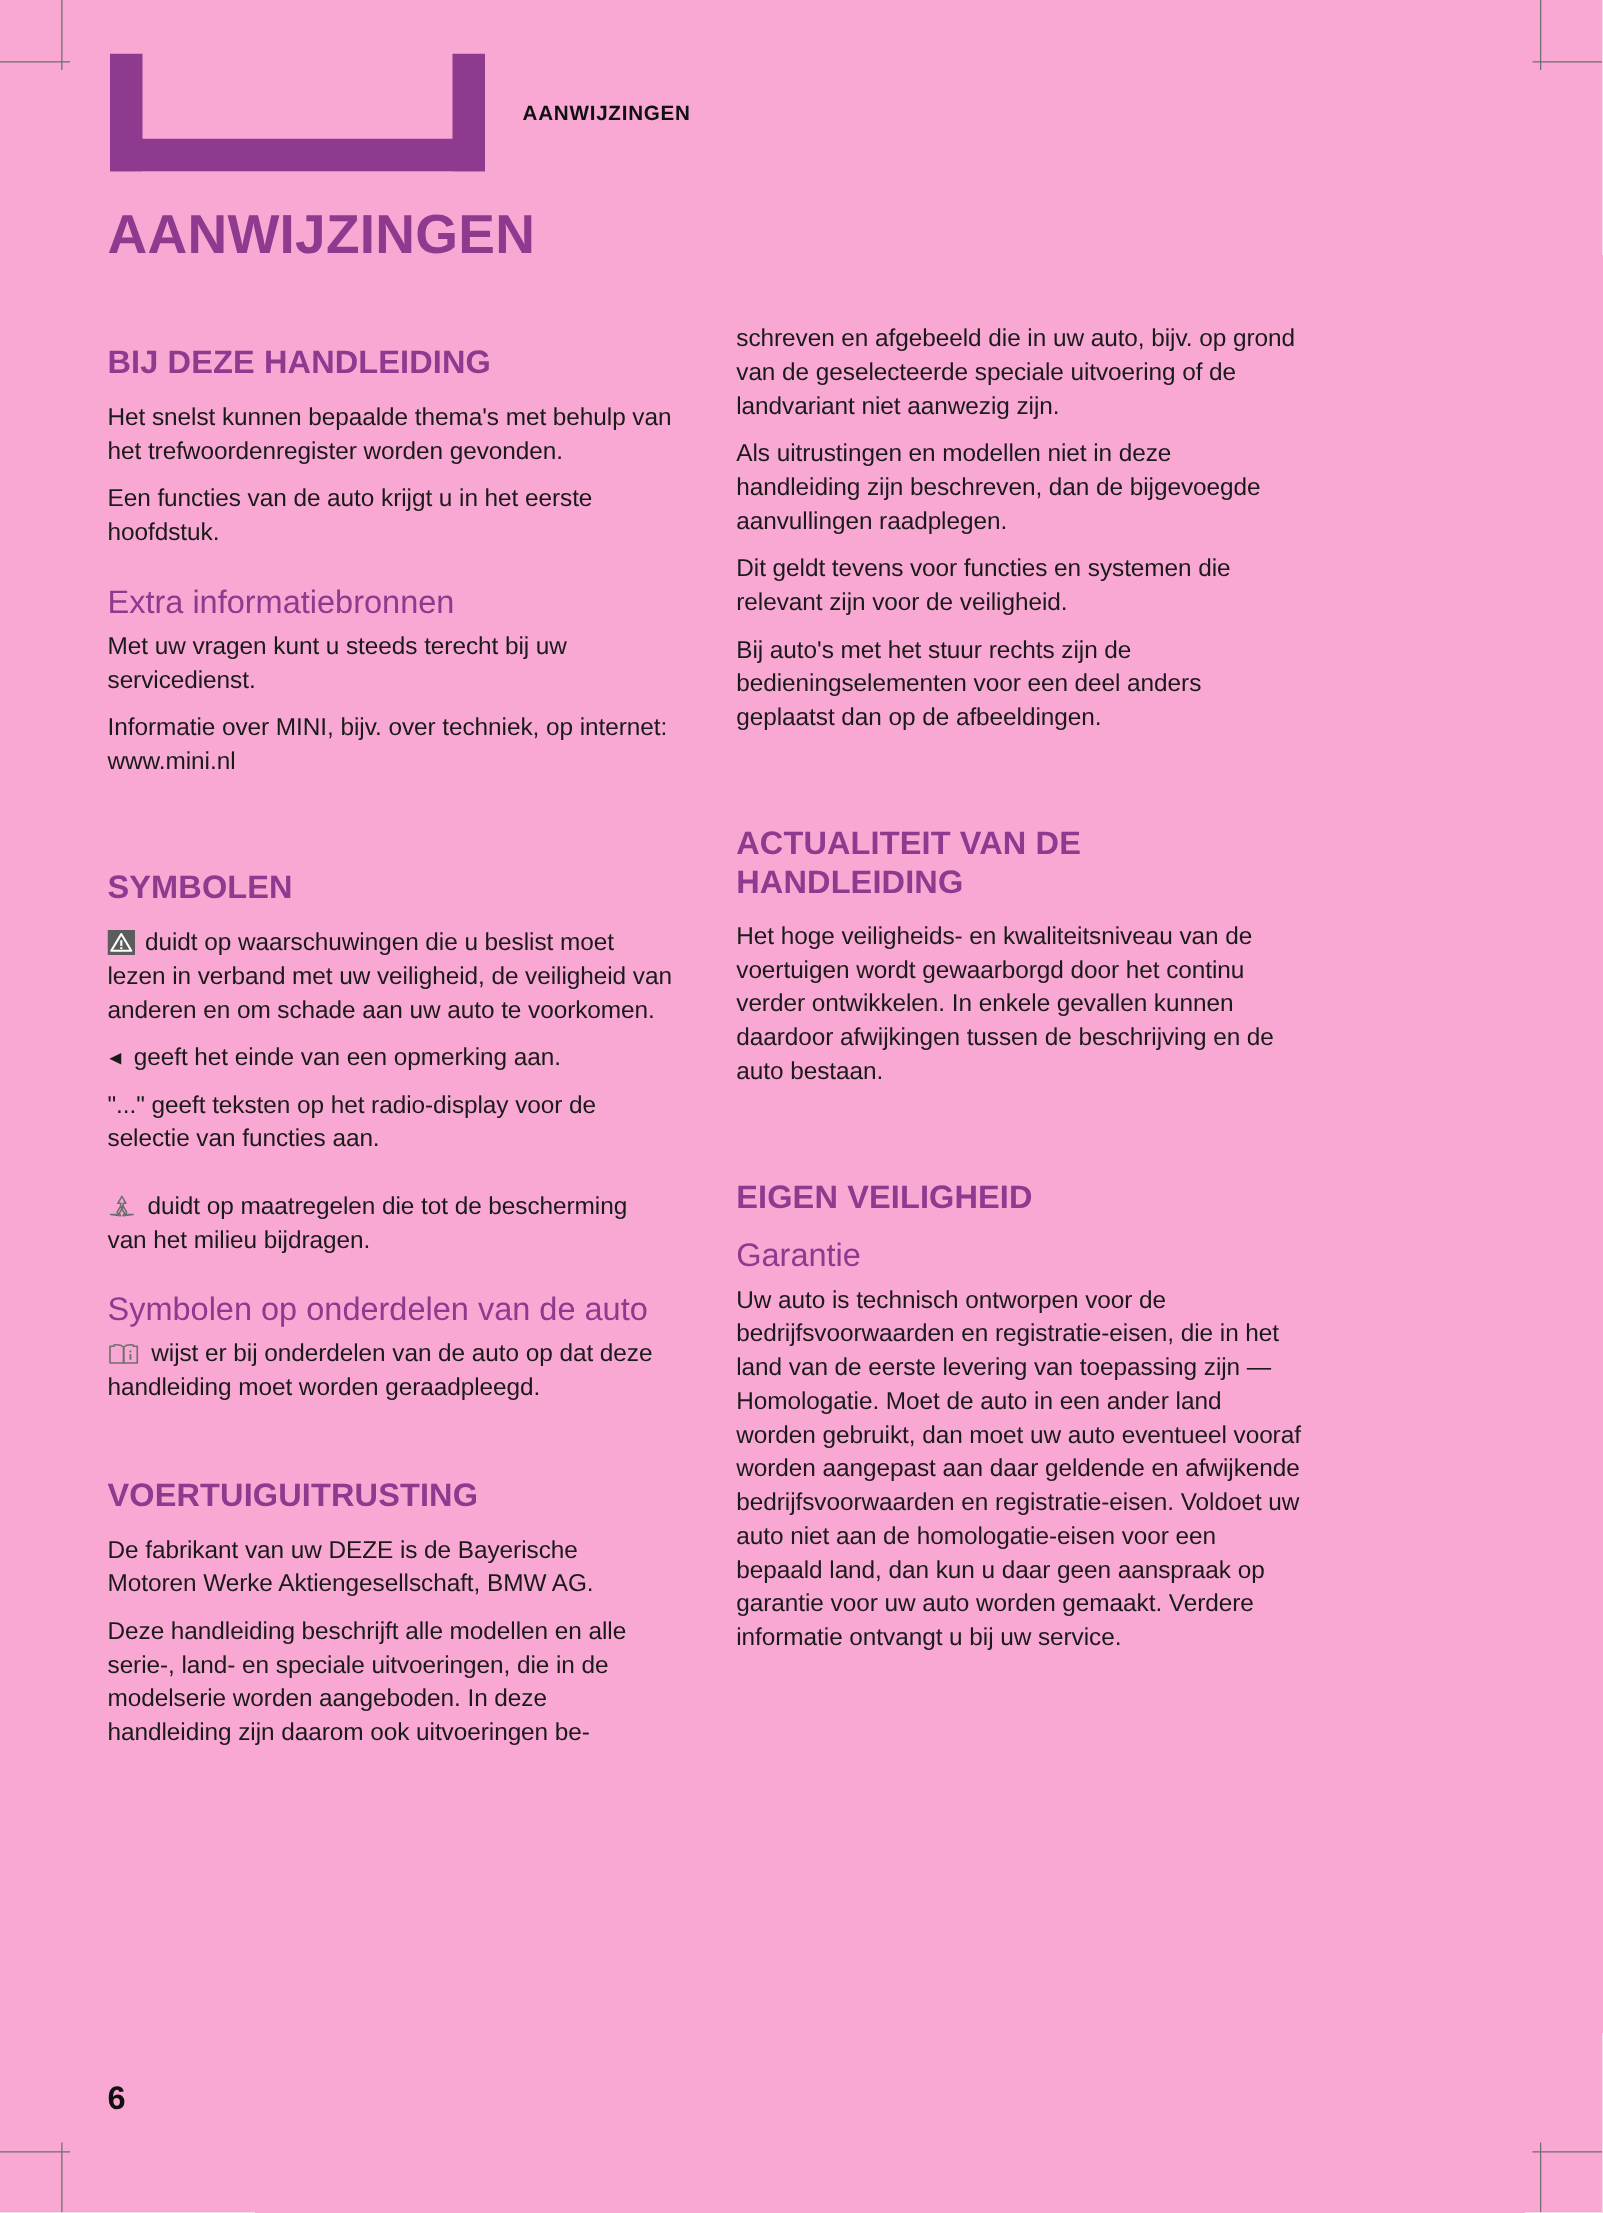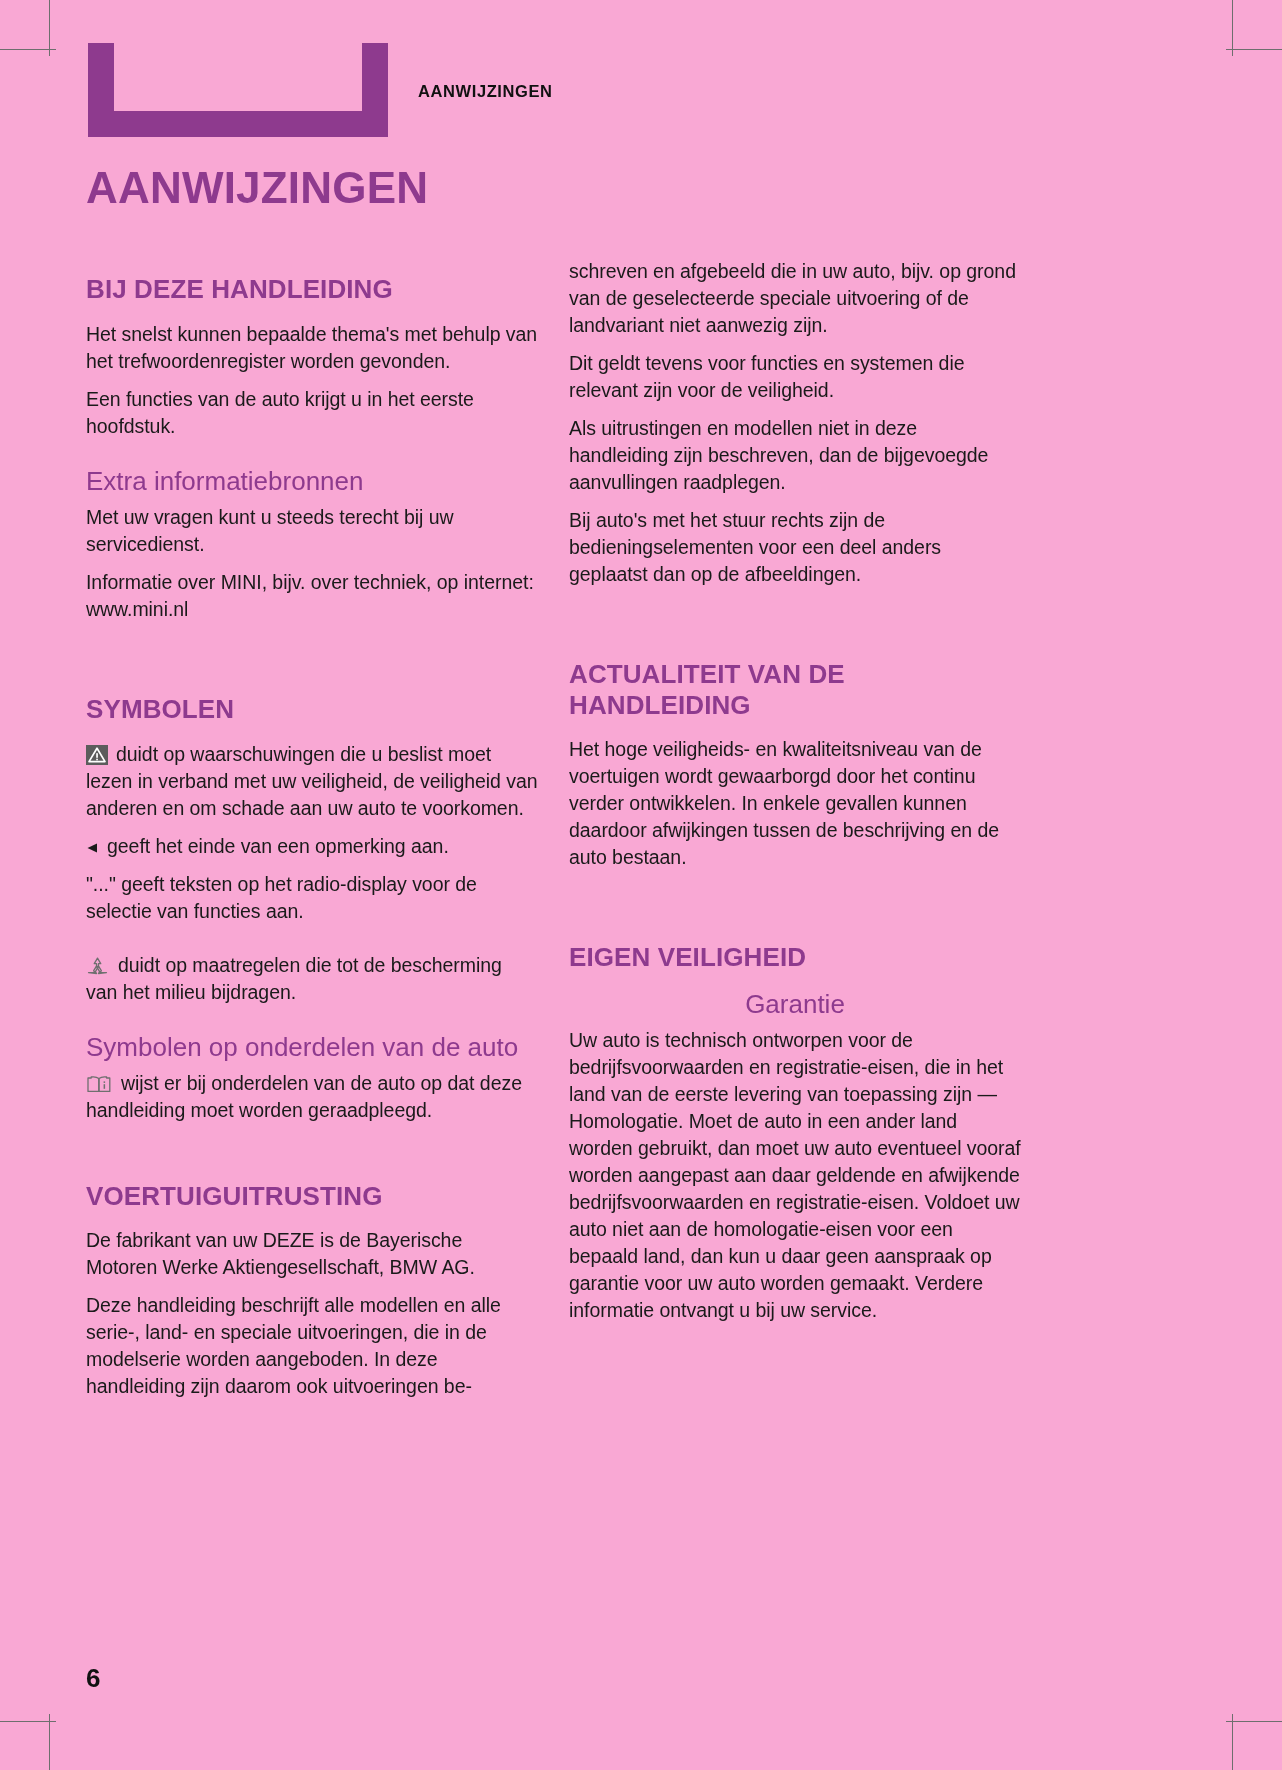--- a/index.html
+++ b/index.html
@@ -67,21 +67,21 @@
     color: var(--brand);
   }
 
   
   .col {
     position: absolute;
     top: 258px;
     width: 452px;
   }
   .col-left  { left: 86px; }
-  .col-right { left: 569px; }
+  .col-right { left: 589px; }
 
   h2.sec {
     font-size: 26px;
     font-weight: bold;
     color: var(--brand);
     margin: 16px 0 16px 0;
     line-height: 1.18;
     letter-spacing: 0.1px;
   }
 
@@ -211,32 +211,32 @@
     <div class="gap-lg"></div>
 
     <h2 class="sec">VOERTUIGUITRUSTING</h2>
     <p class="body">De fabrikant van uw DEZE is de Bayerische Motoren Werke Aktiengesellschaft, BMW AG.</p>
     <p class="body">Deze handleiding beschrijft alle modellen en alle serie-, land- en speciale uitvoeringen, die in de modelserie worden aangeboden. In deze handleiding zijn daarom ook uitvoeringen be-</p>
   </div>
 
   <div class="col col-right">
 
     <p class="body">schreven en afgebeeld die in uw auto, bijv. op grond van de geselecteerde speciale uitvoering of de landvariant niet aanwezig zijn.</p>
+    <p class="body">Als uitrustingen en modellen niet in deze handleiding zijn beschreven, dan de bijgevoegde aanvullingen raadplegen.</p>
     <p class="body">Dit geldt tevens voor functies en systemen die relevant zijn voor de veiligheid.</p>
-    <p class="body">Als uitrustingen en modellen niet in deze handleiding zijn beschreven, dan de bijgevoegde aanvullingen raadplegen.</p>
     <p class="body">Bij auto's met het stuur rechts zijn de bedieningselementen voor een deel anders geplaatst dan op de afbeeldingen.</p>
 
     <div class="gap-xl"></div>
 
     <h2 class="sec">ACTUALITEIT VAN DE HANDLEIDING</h2>
     <p class="body">Het hoge veiligheids- en kwaliteitsniveau van de voertuigen wordt gewaarborgd door het continu verder ontwikkelen. In enkele gevallen kunnen daardoor afwijkingen tussen de beschrijving en de auto bestaan.</p>
 
     <div class="gap-xl"></div>
 
     <h2 class="sec">EIGEN VEILIGHEID</h2>
 
-    <h3 class="sub" style="margin-top:14px;text-align:center;">Garantie</h3>
+    <h3 class="sub" style="margin-top:14px;">Garantie</h3>
     <p class="body">Uw auto is technisch ontworpen voor de bedrijfsvoorwaarden en registratie-eisen, die in het land van de eerste levering van toepassing zijn — Homologatie. Moet de auto in een ander land worden gebruikt, dan moet uw auto eventueel vooraf worden aangepast aan daar geldende en afwijkende bedrijfsvoorwaarden en registratie-eisen. Voldoet uw auto niet aan de homologatie-eisen voor een bepaald land, dan kun u daar geen aanspraak op garantie voor uw auto worden gemaakt. Verdere informatie ontvangt u bij uw service.</p>
   </div>
 
   <div class="page-number">6</div>
 
 </div>
 
 </body></html>

